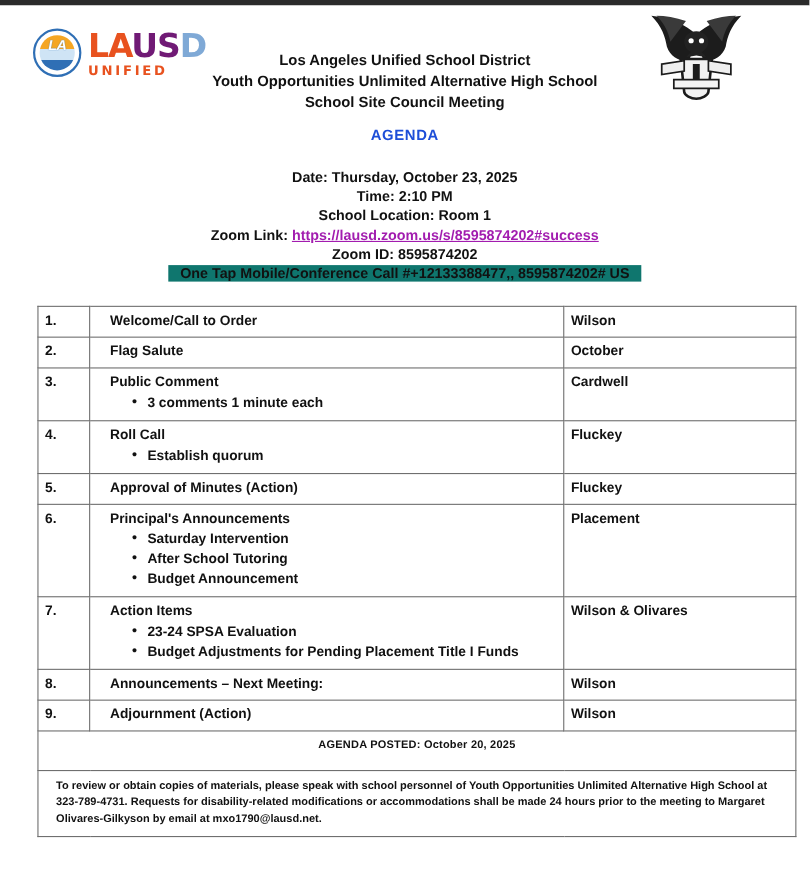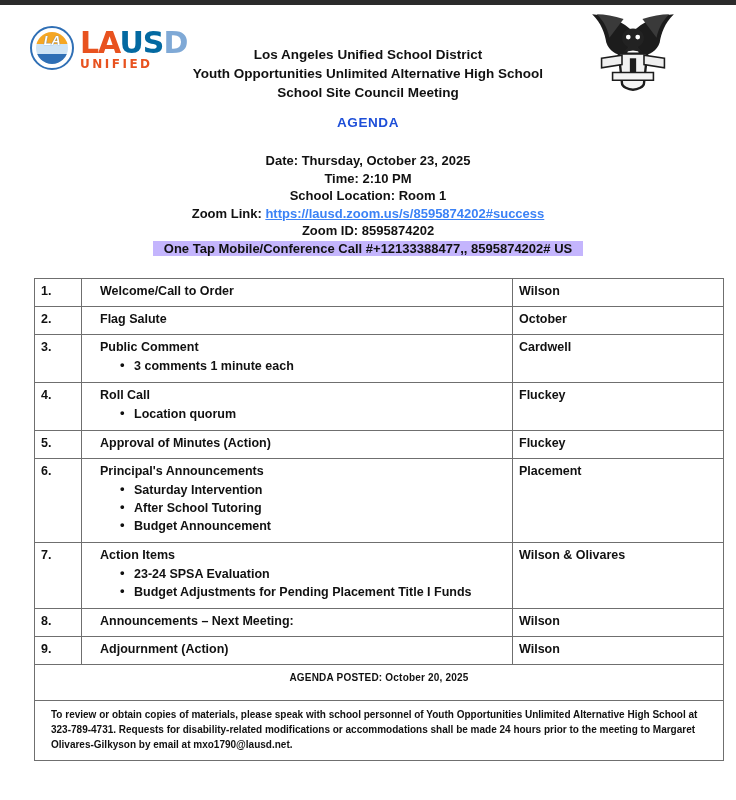--- a/index.html
+++ b/index.html
@@ -83,21 +83,21 @@
     top: 2px;
   }
   .wordmark .big {
     font-size: 30px;
     font-weight: 800;
     letter-spacing: -1px;
     line-height: 30px;
     font-family: "DejaVu Sans", sans-serif;
   }
   .wordmark .la   { color: #e8521f; }
-  .wordmark .us   { color: #0369a1; }
+  .wordmark .us   { color: #701a75; }
   .wordmark .d    { color: #7fa9d6; }
   .wordmark .small {
     font-size: 12px;
     font-weight: 700;
     letter-spacing: 2.5px;
     color: #e8521f;
     line-height: 13px;
     font-family: "DejaVu Sans", sans-serif;
   }
 
@@ -139,26 +139,26 @@
     margin-top: 22px;
     text-align: center;
   }
   .detail-line {
     font-size: 13px;
     font-weight: 700;
     line-height: 17.5px;
     color: #111111;
   }
   .detail-line a {
-    color: #3b82f6;
+    color: #a21caf;
     text-decoration: underline;
     font-weight: 700;
   }
   .detail-line.highlight span.hl {
-    background: #c4b5fd;
+    background: #0f766e;
     padding: 0 11px;
   }
 
   
   .agenda-table {
     position: absolute;
     left: 34px;
     top: 273px;
     width: 650px;
     border-collapse: collapse;
@@ -294,21 +294,21 @@
               <li>3 comments 1 minute each</li>
             </ul>
           </td>
           <td class="col-who">Cardwell</td>
         </tr>
         <tr>
           <td class="col-num">4.</td>
           <td class="col-item">
             <div class="item-title">Roll Call</div>
             <ul class="bullets">
-              <li>Location quorum</li>
+              <li>Establish quorum</li>
             </ul>
           </td>
           <td class="col-who">Fluckey</td>
         </tr>
         <tr>
           <td class="col-num">5.</td>
           <td class="col-item">
             <div class="item-title">Approval of Minutes (Action)</div>
           </td>
           <td class="col-who">Fluckey</td>

